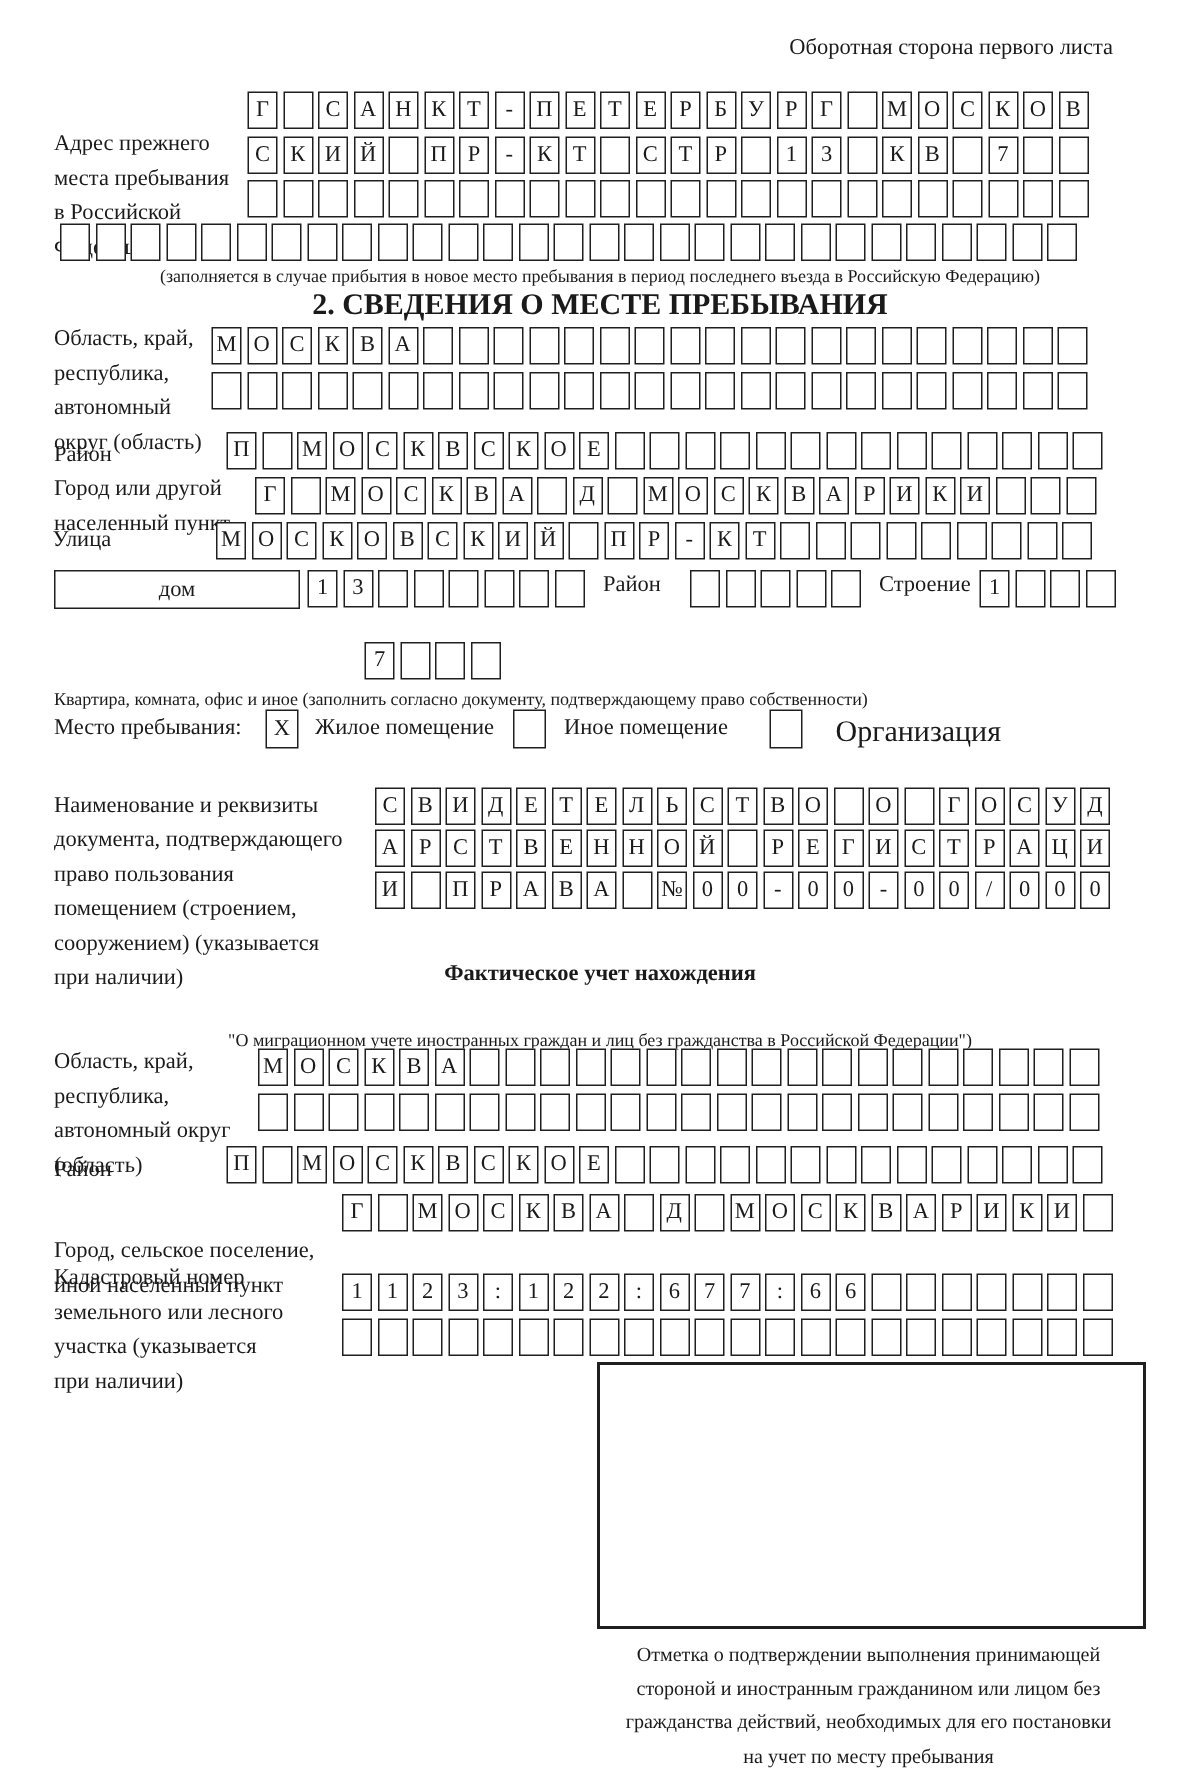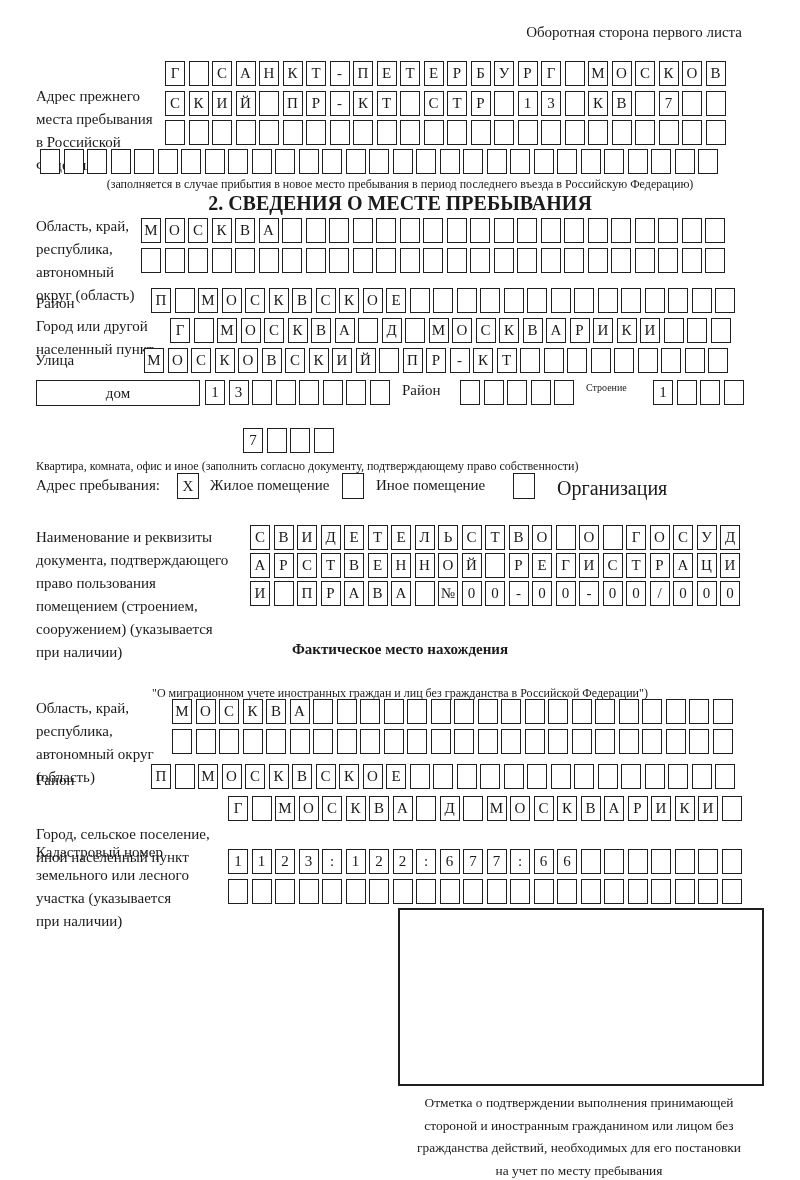--- a/index.html
+++ b/index.html
@@ -28,21 +28,21 @@
   #title-s2{left:0;top:192px;width:800px;font-size:20px;text-align:center;}
   #lbl-obl{left:36px;top:215px;}
   #r-obl1{left:141px;top:218px;} #r-obl2{left:141px;top:248px;}
   #lbl-raion{left:36px;top:292px;} #r-raion{left:151px;top:288px;}
   #lbl-gorod{left:36px;top:315px;} #r-gorod{left:170px;top:318px;}
   #lbl-ulitsa{left:35px;top:349px;} #r-ulitsa{left:144px;top:348px;}
   #box-dom{left:36px;top:380px;width:162px;}
   #r-dom{left:205px;top:380px;}
   #lbl-korpus{left:402px;top:382px;font-size:15px;}
   #r-korpus{left:460px;top:380px;}
-  #lbl-stroenie{left:586px;top:382px;font-size:10px;}
+  #lbl-stroenie{left:586px;top:382px;font-size:15px;}
   #r-stroenie{left:653px;top:380px;}
   #cap-dom{left:36px;top:410px;}
   #box-kv{left:36px;top:428px;width:200px;}
   #r-kvartira{left:243px;top:428px;}
   #cap-kv{left:36px;top:458px;}
   #lbl-place{left:36px;top:477px;font-size:15px;}
   #cb-1{left:177px;top:473px;} #lbl-opt1{left:210px;top:477px;font-size:15px;}
   #cb-2{left:342px;top:473px;} #lbl-opt2{left:376px;top:477px;font-size:15px;}
   #cb-3{left:513px;top:473px;} #lbl-opt3{left:557px;top:477px;font-size:20px;}
   #note-choose{left:36px;top:503px;width:764px;}
@@ -358,21 +358,21 @@
     </div>
 
   <div class="cellrow" id="r-kvartira">
       <span class="cell">7</span>
       <span class="cell"></span>
       <span class="cell"></span>
       <span class="cell"></span>
     </div>
   <div class="note" id="cap-kv">Квартира, комната, офис и иное (заполнить согласно документу, подтверждающему право собственности)</div>
 
-  <div class="abs" id="lbl-place">Адрес пребывания:</div>
+  <div class="abs" id="lbl-place">Место пребывания:</div>
   <div class="checkbox" id="cb-1">X</div>
   <div class="abs" id="lbl-opt1">Жилое помещение</div>
   <div class="checkbox" id="cb-2"></div>
   <div class="abs" id="lbl-opt2">Иное помещение</div>
   <div class="checkbox" id="cb-3"></div>
   <div class="abs" id="lbl-opt3">Организация</div>
 
   <div class="lbl" id="lbl-doc">Наименование и реквизиты
 документа, подтверждающего
 право пользования
@@ -442,21 +442,21 @@
       <span class="cell">0</span>
       <span class="cell">-</span>
       <span class="cell">0</span>
       <span class="cell">0</span>
       <span class="cell">/</span>
       <span class="cell">0</span>
       <span class="cell">0</span>
       <span class="cell">0</span>
     </div>
 
-  <div class="ttl" id="title-fact">Фактическое место нахождения</div>
+  <div class="ttl" id="title-fact">Фактическое учет нахождения</div>
   <div class="note ctr" id="note-fact2">"О миграционном учете иностранных граждан и лиц без гражданства в Российской Федерации")</div>
 
   <div class="lbl" id="lbl-fobl">Область, край,
 республика,
 автономный округ
 (область)</div>
   <div class="cellrow" id="r-fobl1">
       <span class="cell">М</span>
       <span class="cell">О</span>
       <span class="cell">С</span>

